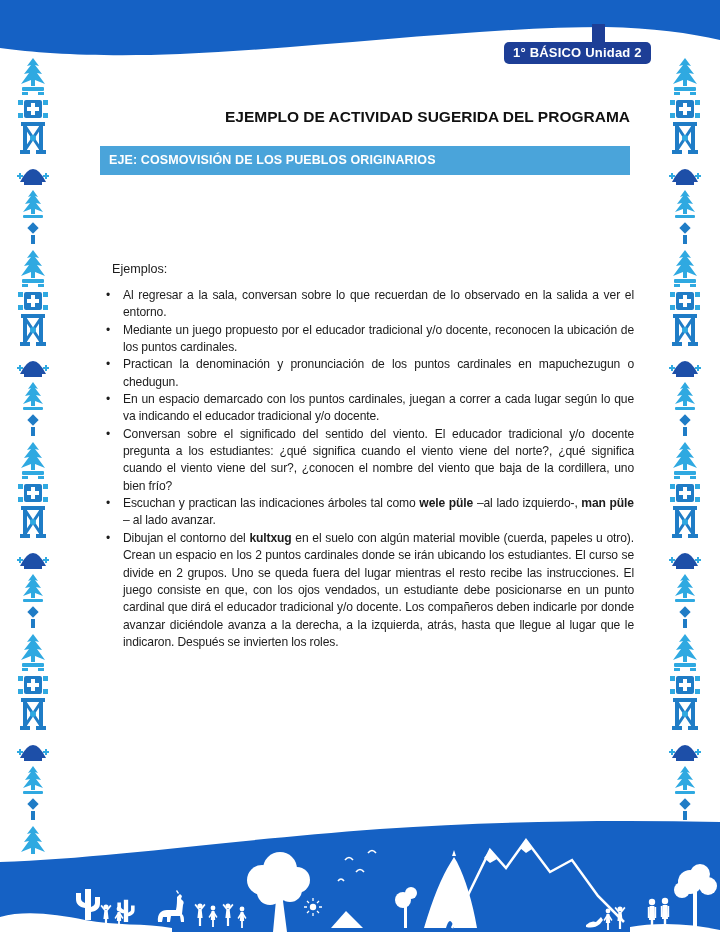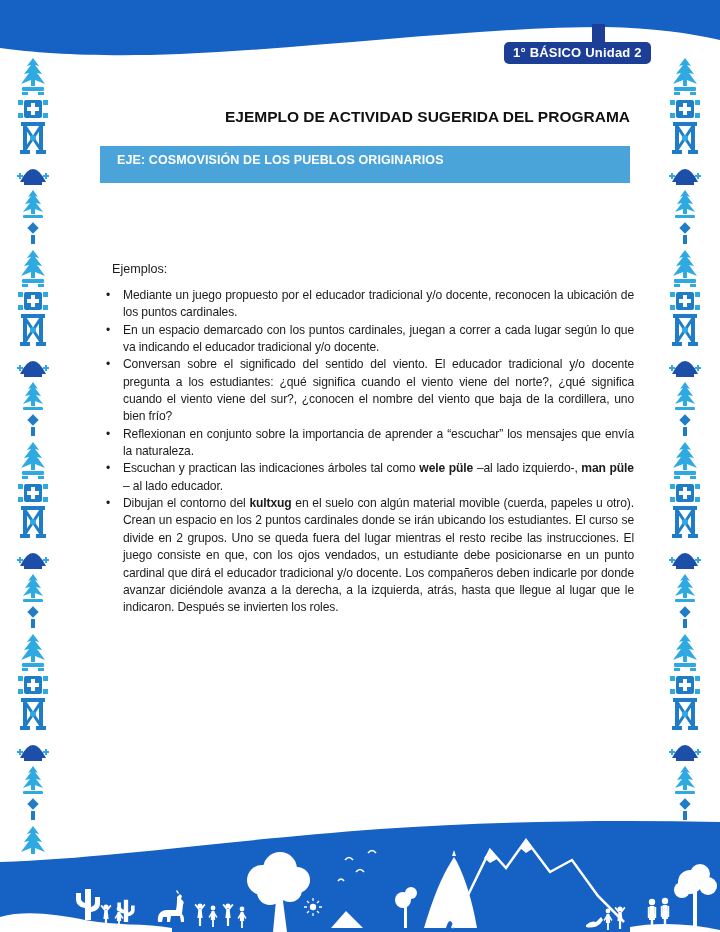--- a/index.html
+++ b/index.html
@@ -24,23 +24,23 @@
     color:#fff;font-size:13px;font-weight:bold;letter-spacing:.2px;
     padding:3px 9px 4px;border-radius:5px;white-space:nowrap;
   }
   .badge-stem{position:absolute;left:592px;top:24px;width:13px;height:22px;background:var(--badge-navy);}
   
   .doc-title{
     position:absolute;left:100px;top:108px;width:530px;text-align:right;
     font-size:15.5px;font-weight:bold;color:#111;
   }
   .axis-banner{
-    position:absolute;left:100px;top:146px;width:530px;height:37px;
+    position:absolute;left:100px;top:146px;width:530px;height:29px;
     background:var(--axis-blue);color:#fff;font-weight:bold;font-size:12.5px;
-    line-height:29px;padding-left:17px;box-sizing:border-box;letter-spacing:.1px;
+    line-height:29px;padding-left:9px;box-sizing:border-box;letter-spacing:.1px;
   }
   .activity-title{
     position:absolute;left:100px;top:216px;width:534px;
     font-size:12.4px;font-weight:bold;color:#1c1c1c;letter-spacing:-0.1px;
   }
   .examples-label{
     position:absolute;left:100px;top:262px;font-size:12.6px;color:#1c1c1c;margin-left:12px;
   }
   ul.bullets{
     position:absolute;left:100px;top:287px;width:534px;margin:0;padding:0;
@@ -120,25 +120,26 @@
   </svg>
 
   <div class="doc-title">EJEMPLO DE ACTIVIDAD SUGERIDA DEL PROGRAMA</div>
 
   <div class="axis-banner">EJE: COSMOVISIÓN DE LOS PUEBLOS ORIGINARIOS</div>
 
 
   <div class="examples-label">Ejemplos:</div>
 
   <ul class="bullets">
+      <li><span>Al regresar a la sala, conversan sobre lo que recuerdan de lo observado en la salida a ver el entorno.</span></li>
       <li><span>Mediante un juego propuesto por el educador tradicional y/o docente, reconocen la ubicación de los puntos cardinales.</span></li>
+      <li><span>Practican la denominación y pronunciación de los puntos cardinales en mapuchezugun o chedugun.</span></li>
       <li><span>En un espacio demarcado con los puntos cardinales, juegan a correr a cada lugar según lo que va indicando el educador tradicional y/o docente.</span></li>
       <li><span>Conversan sobre el significado del sentido del viento. El educador tradicional y/o docente pregunta a los estudiantes: ¿qué significa cuando el viento viene del norte?, ¿qué significa cuando el viento viene del sur?, ¿conocen el nombre del viento que baja de la cordillera, uno bien frío?</span></li>
-      <li><span>Reflexionan en conjunto sobre la importancia de aprender a “escuchar” los mensajes que envía la naturaleza.</span></li>
-      <li><span>Escuchan y practican las indicaciones árboles tal como </span><b>wele püle</b><span> –al lado izquierdo-, </span><b>man püle</b><span> – al lado educador.</span></li>
+      <li><span>Escuchan y practican las indicaciones árboles tal como </span><b>wele püle</b><span> –al lado izquierdo-, </span><b>man püle</b><span> – al lado avanzar.</span></li>
       <li><span>Dibujan el contorno del </span><b>kultxug</b><span> en el suelo con algún material movible (cuerda, papeles u otro). Crean un espacio en los 2 puntos cardinales donde se irán ubicando los estudiantes. El curso se divide en 2 grupos. Uno se queda fuera del lugar mientras el resto recibe las instrucciones. El juego consiste en que, con los ojos vendados, un estudiante debe posicionarse en un punto cardinal que dirá el educador tradicional y/o docente. Los compañeros deben indicarle por donde avanzar diciéndole avanza a la derecha, a la izquierda, atrás, hasta que llegue al lugar que le indicaron. Después se invierten los roles.</span></li>
     </ul>
 
   <svg class="footer" viewBox="0 0 720 112" preserveAspectRatio="none">
     <defs>
       <g id="dancer" fill="#fff">
         <circle cx="0" cy="-14" r="2.6"></circle>
         <path d="M-1.6,-11 L1.6,-11 L2.6,-2 L1.1,-2 L1.1,6 L-1.1,6 L-1.1,-2 L-2.6,-2 Z"></path>
         <path d="M-1.5,-10 L-5.5,-15 l1.3,-1.2 L-0.8,-11.5 Z"></path>
         <path d="M1.5,-10 L5.5,-15 l-1.3,-1.2 L0.8,-11.5 Z"></path>

